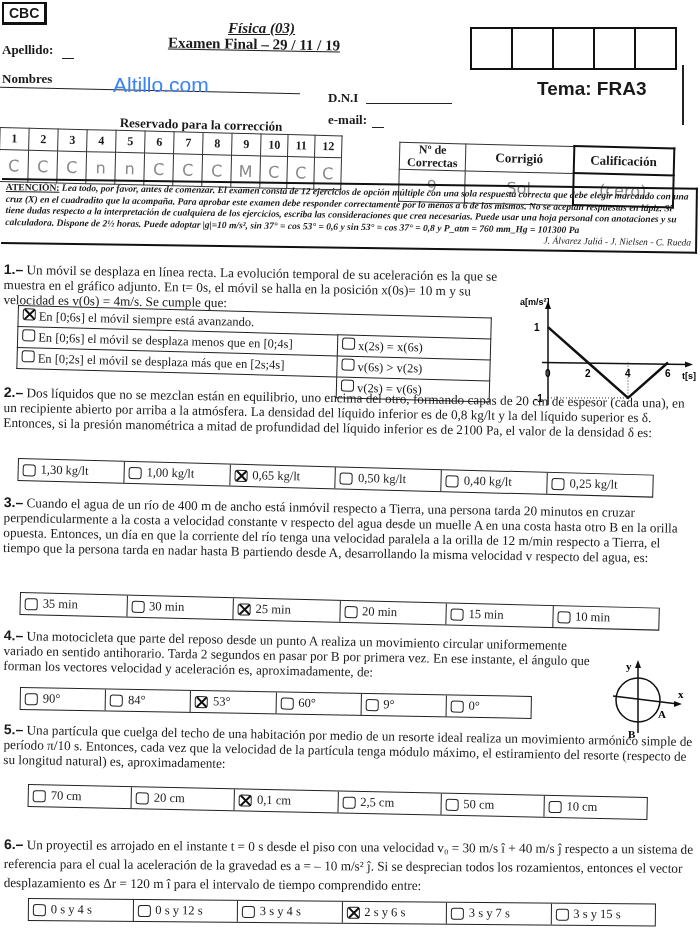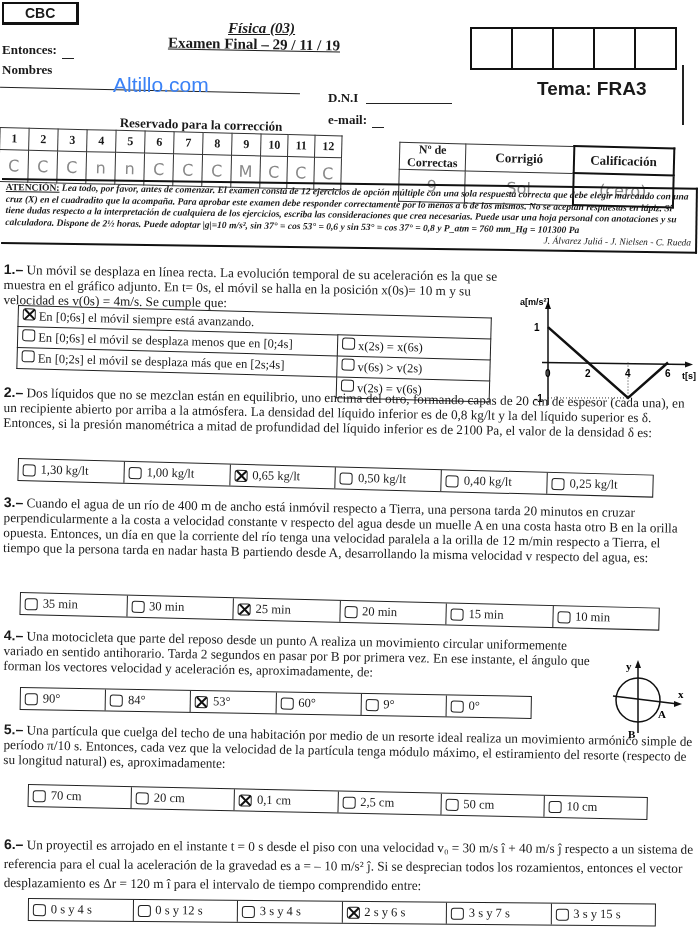--- a/index.html
+++ b/index.html
@@ -1,18 +1,18 @@
 <!DOCTYPE html>
 <html><head>
 <meta charset="utf-8">
 <style>
   * { box-sizing: border-box; margin: 0; padding: 0; }
   body { width: 700px; height: 931px; background: #fff; font-family: "Liberation Serif", serif; color: #1a1a1a; position: relative; overflow: hidden; }
   .abs { position: absolute; }
-  .cbc { left: 2px; top: 2px; border: 2px solid #111; border-right-width: 3px; border-bottom-width: 3px; font-family: "Liberation Sans", sans-serif; font-weight: bold; font-size: 14px; padding: 1px 21px; background: #fff; }
+  .cbc { left: 2px; top: 2px; border: 2px solid #111; border-right-width: 3px; border-bottom-width: 3px; font-family: "Liberation Sans", sans-serif; font-weight: bold; font-size: 14px; padding: 1px 5px; background: #fff; }
   .lbl { font-weight: bold; font-size: 13px; }
   .title1 { left: 228px; top: 20px; font-weight: bold; font-size: 15px; text-decoration: underline; font-style: italic; }
   .title2 { left: 168px; top: 36px; font-weight: bold; font-size: 15px; text-decoration: underline; transform: rotate(1deg); }
   .watermark { left: 113px; top: 73px; font-family: "Liberation Sans", sans-serif; font-size: 21px; color: #3b82f6; }
   .tema { left: 537px; top: 78px; font-family: "Liberation Sans", sans-serif; font-weight: bold; font-size: 19px; }
   .boxes { left: 472px; top: 27px; display: flex; }
   .boxes div { width: 43px; height: 43px; border: 2px solid #111; margin-left: -2px; }
   .line { height: 1px; background: #222; }
   table { border-collapse: collapse; }
   .corr td { border: 1px solid #333; text-align: center; font-size: 12px; font-weight: bold; height: 22px; }
@@ -37,23 +37,23 @@
 <div class="abs cbc">CBC</div>
 <div class="abs title1">Física (03)</div>
 <div class="abs title2">Examen Final – 29 / 11 / 19</div>
 <div class="abs boxes">
     <div></div>
     <div></div>
     <div></div>
     <div></div>
     <div></div>
   </div>
-<div class="abs lbl" style="left:2px;top:42px;">Entonces:</div>
+<div class="abs lbl" style="left:2px;top:42px;">Apellido:</div>
 <div class="abs line" style="left:62px;top:58px;width:12px;"></div>
-<div class="abs lbl" style="left:2px;top:62px;">Nombres</div>
+<div class="abs lbl" style="left:2px;top:71px;">Nombres</div>
 <div class="abs line" style="left:0;top:90px;width:300px;transform:rotate(1.2deg);"></div>
 <div class="abs watermark">Altillo.com</div>
 <div class="abs lbl" style="left:328px;top:90px;">D.N.I</div>
 <div class="abs line" style="left:366px;top:103px;width:86px;"></div>
 <div class="abs lbl" style="left:328px;top:112px;">e-mail:</div>
 <div class="abs line" style="left:372px;top:127px;width:12px;"></div>
 <div class="abs tema">Tema: FRA3</div>
 <div class="abs line" style="left:682px;top:65px;width:2px;height:60px;"></div>
 
 <div class="abs" style="left:0;top:113px;width:700px;transform:rotate(1.4deg);transform-origin:left top;">

